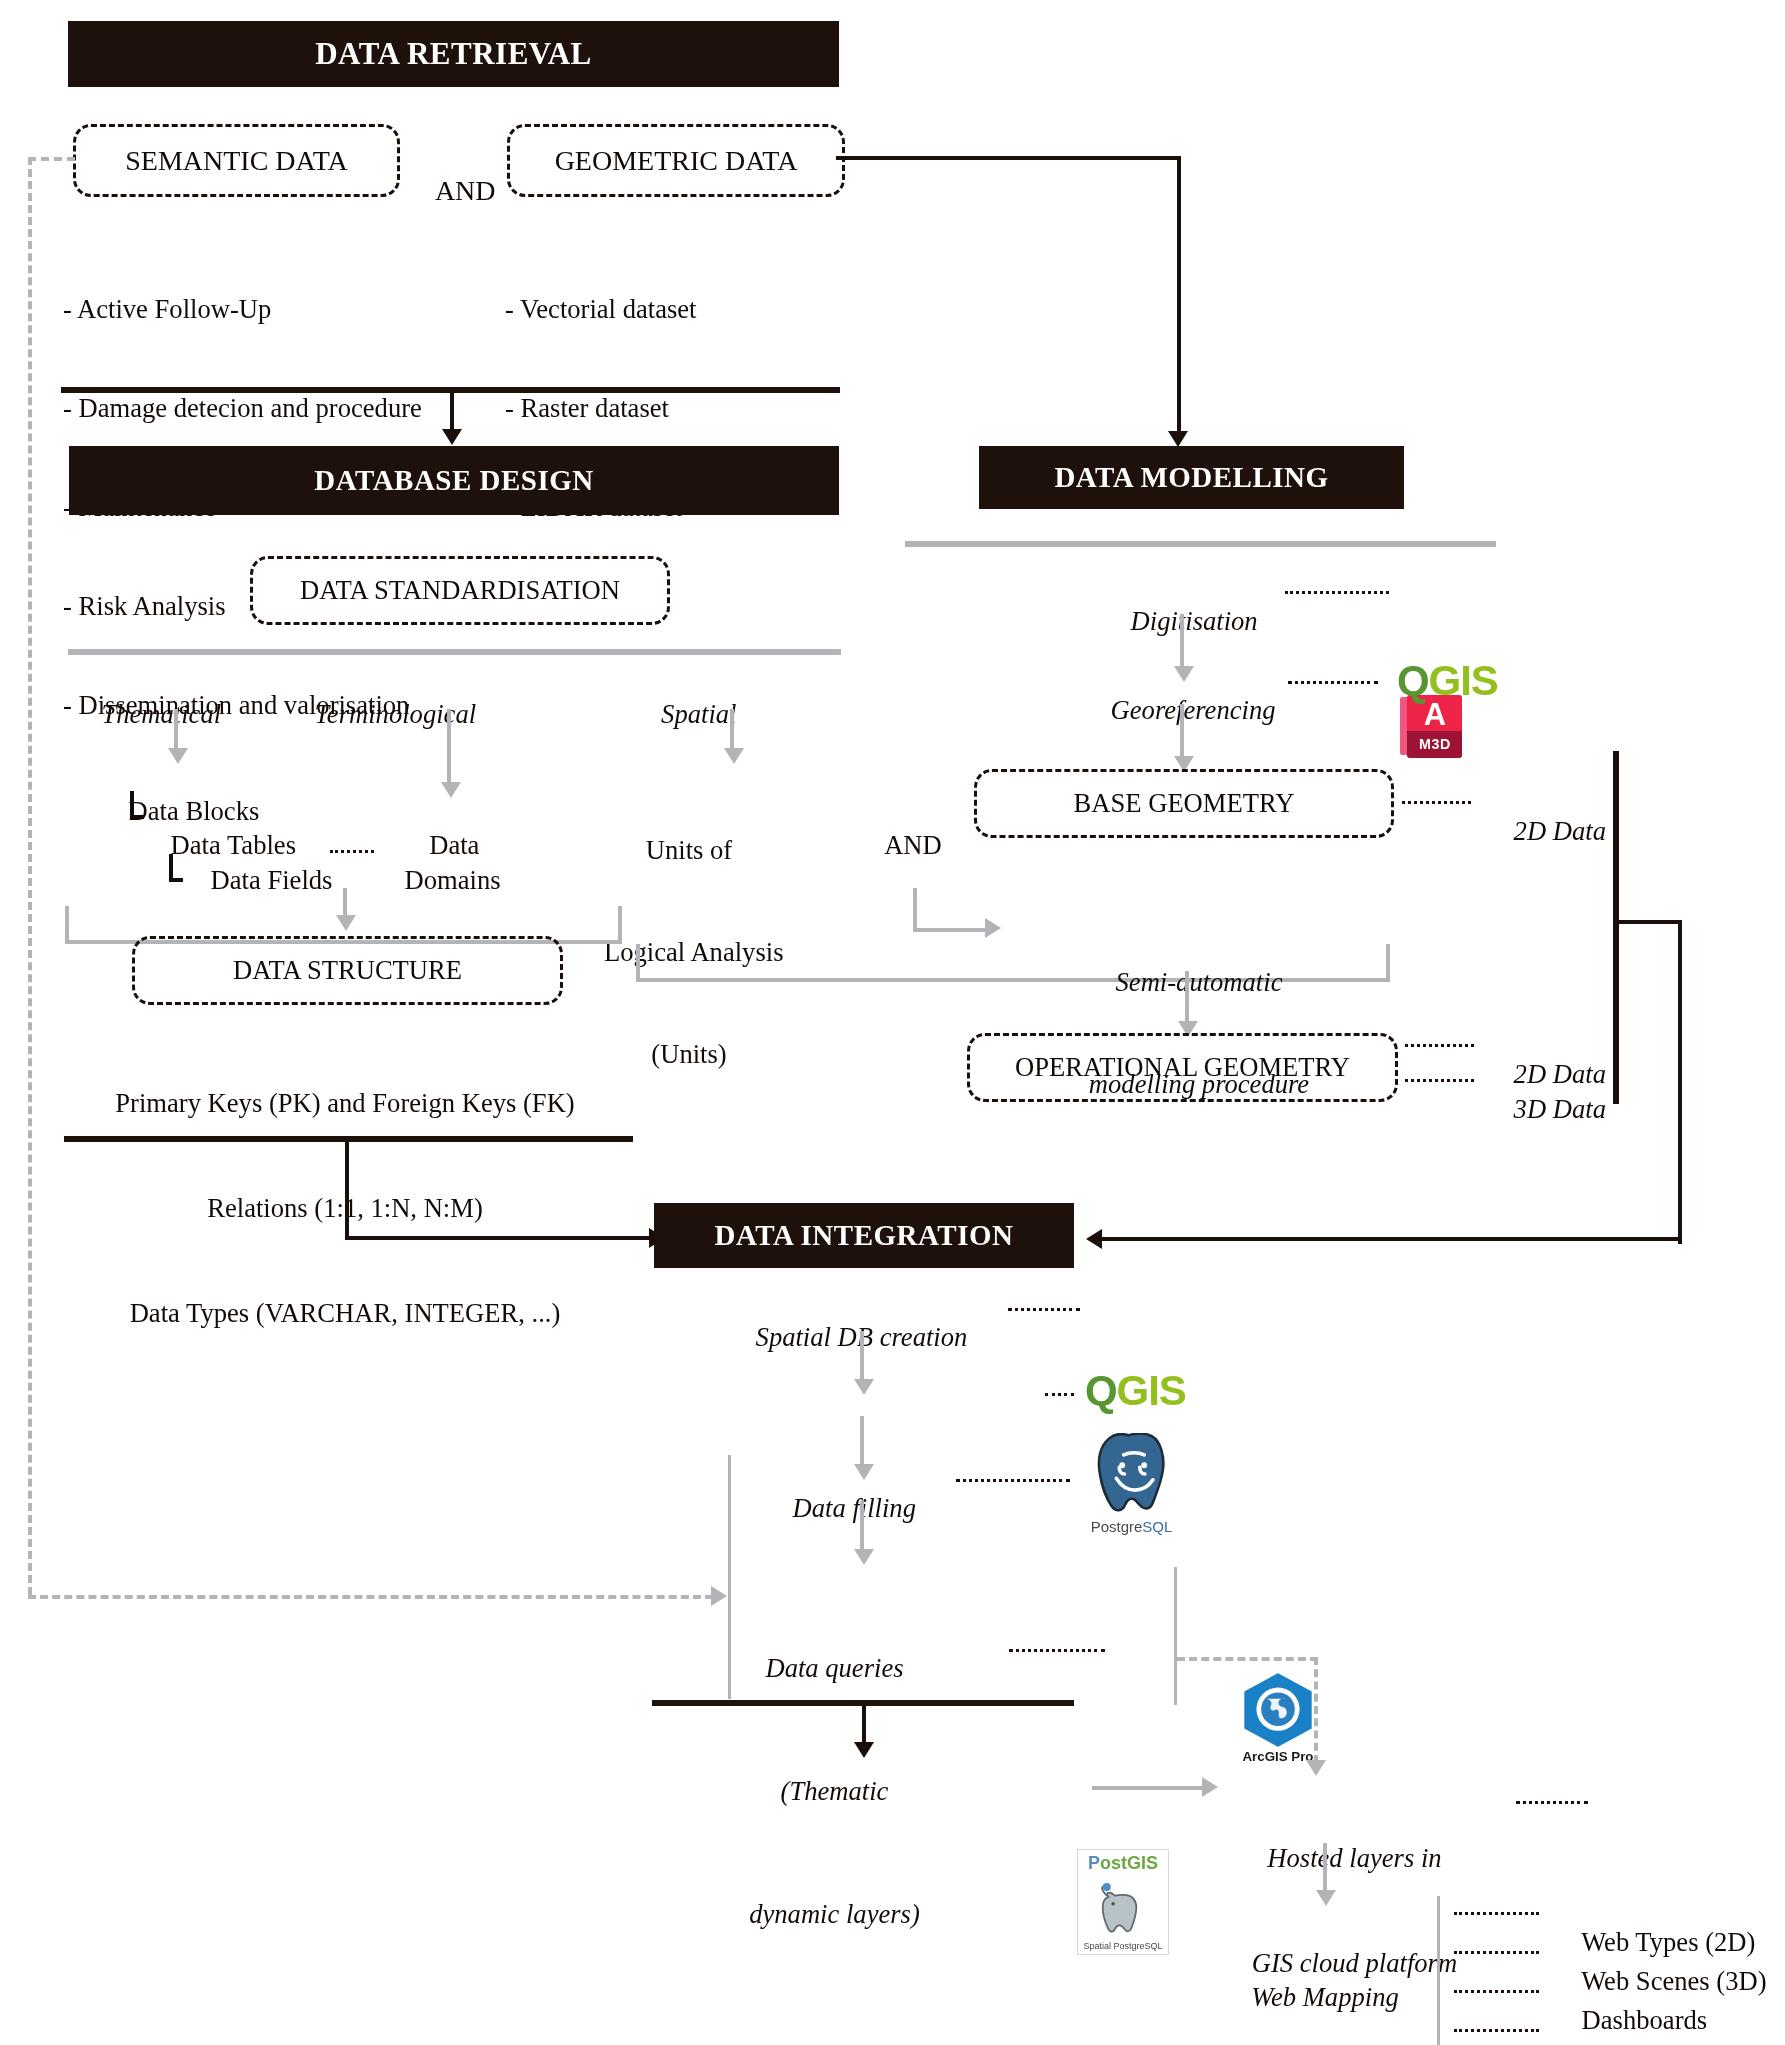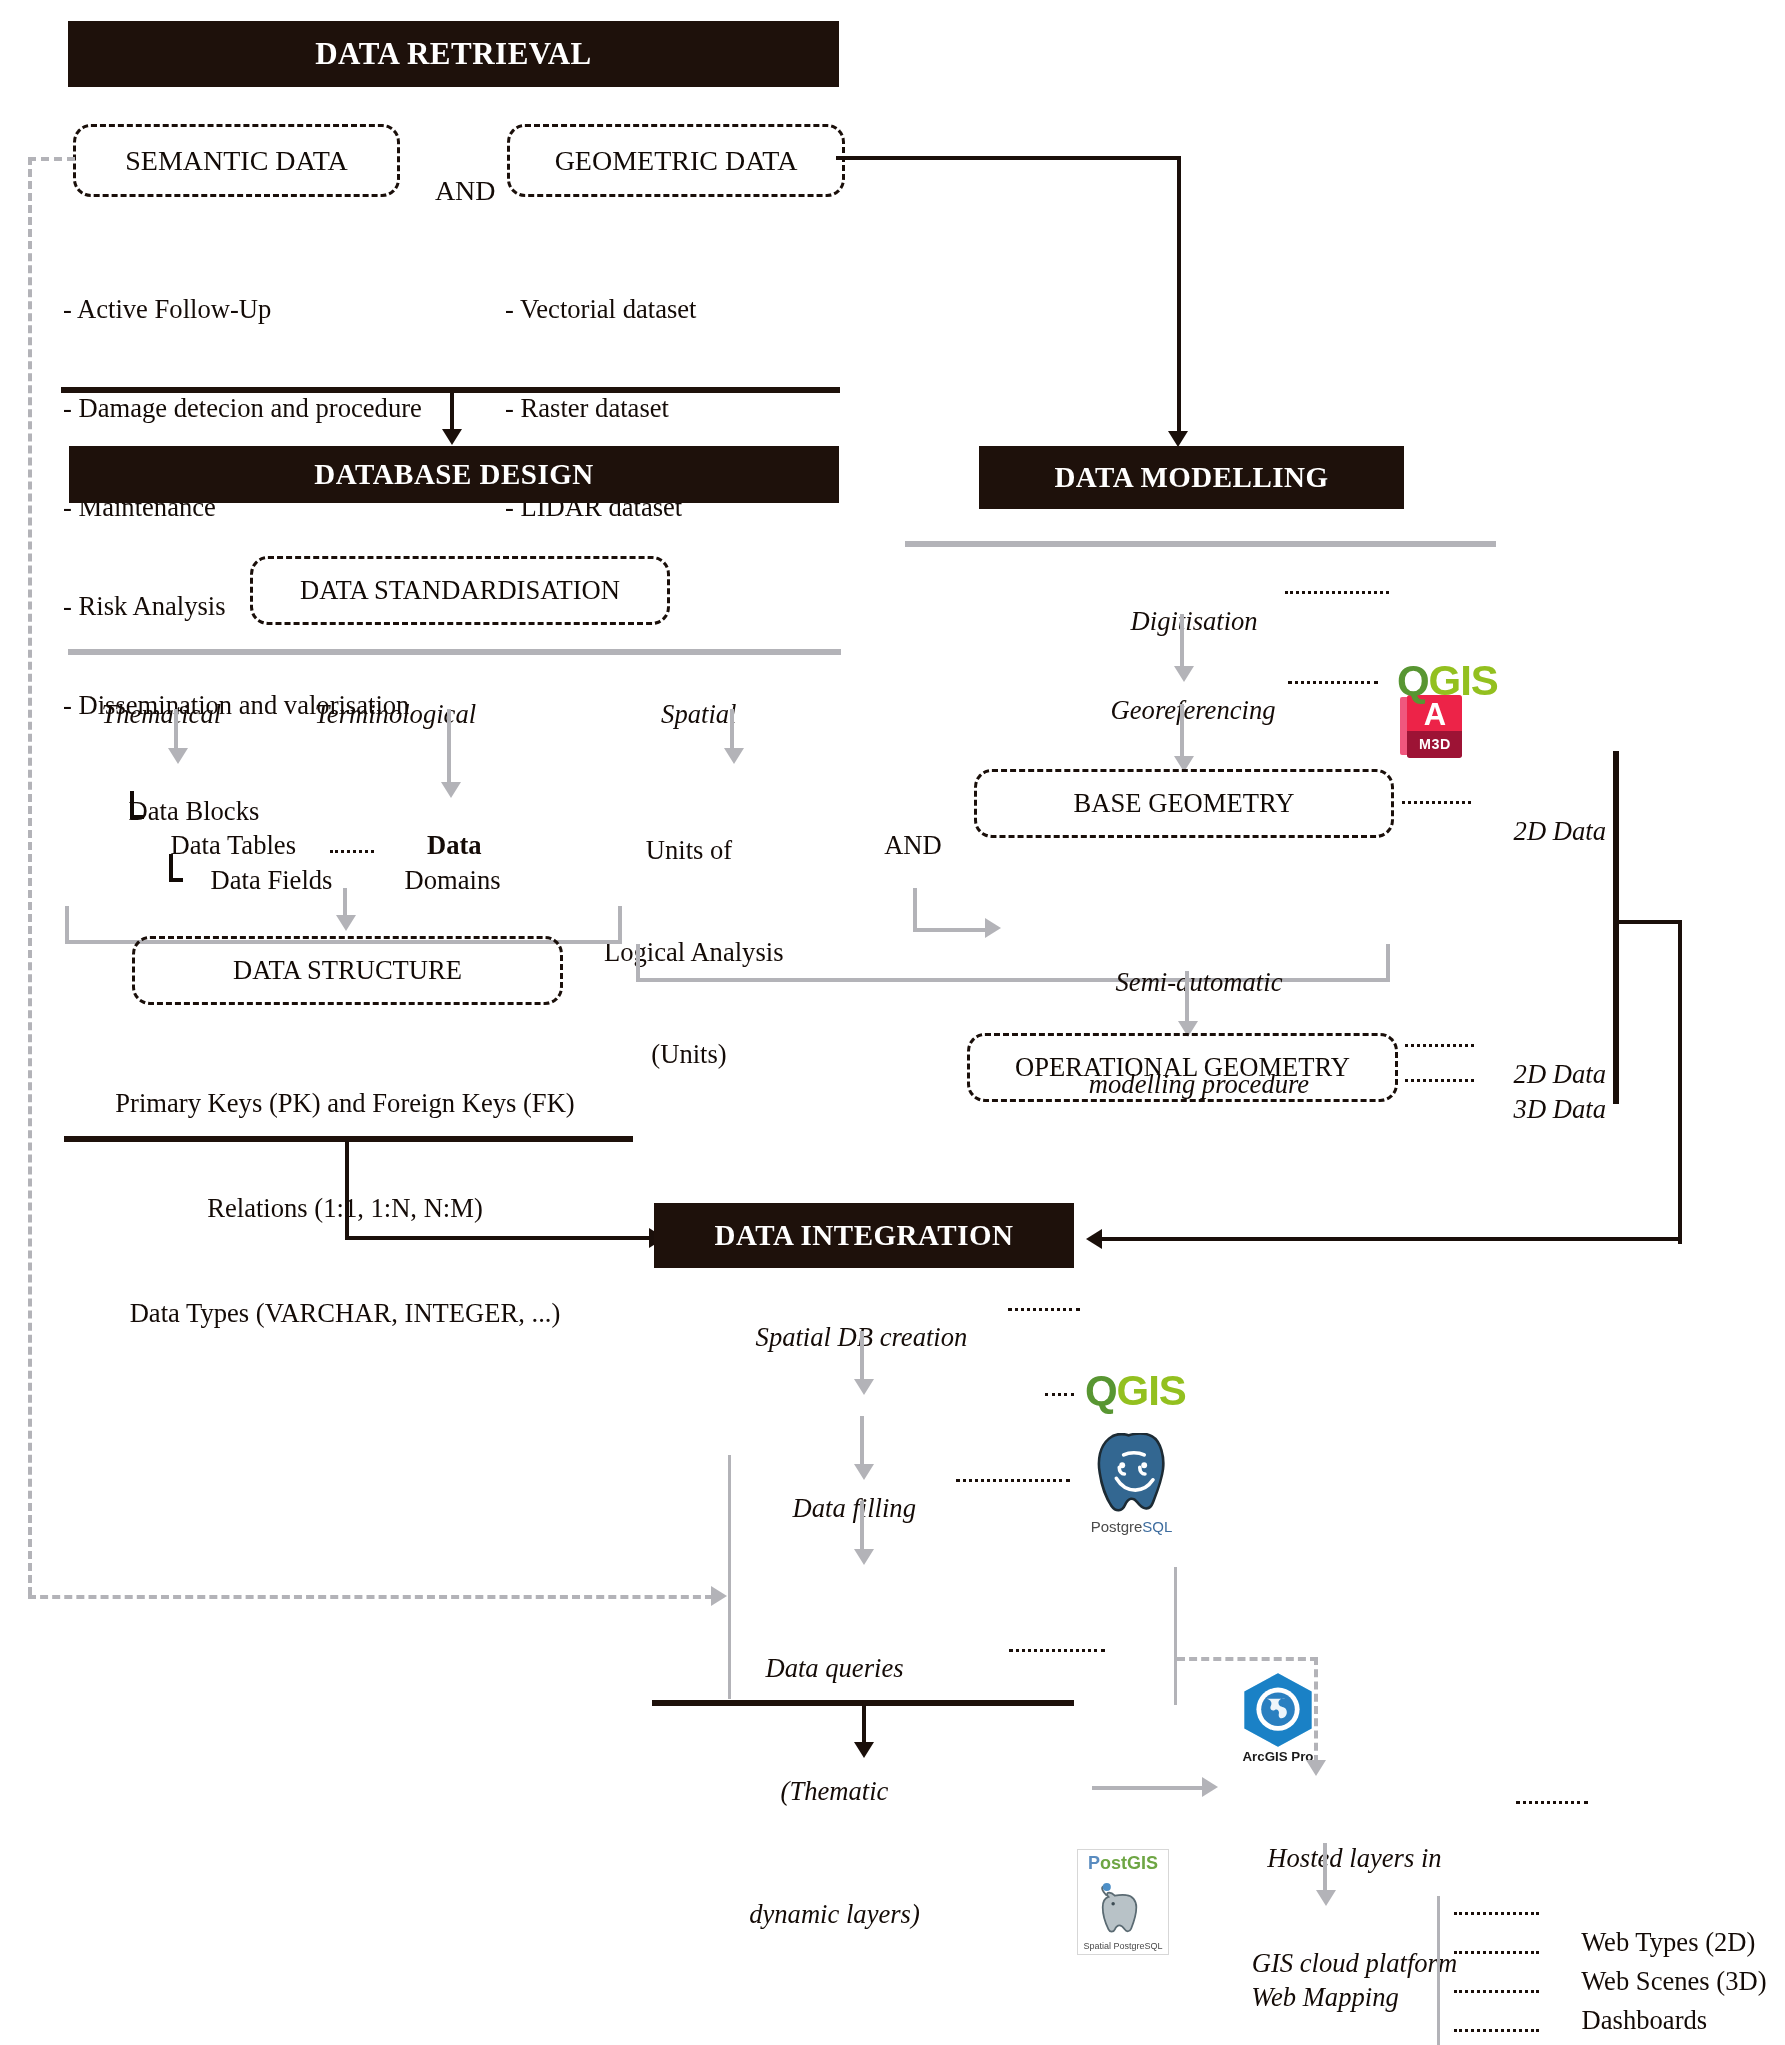--- a/index.html
+++ b/index.html
@@ -131,21 +131,21 @@
 
   <div class="abs barblack" style="left:61px;top:387px;width:779px;height:5.8px;"></div>
 
   <div class="abs vlineB" style="left:450px;top:393px;height:39px;"></div>
   <div class="abs arrD arrDblk" style="left:442px;top:429px;"></div>
 
   <div class="abs hlineB" style="left:836px;top:156px;width:345px;"></div>
   <div class="abs vlineB" style="left:1177px;top:156px;height:280px;"></div>
   <div class="abs arrD arrDblk" style="left:1168px;top:431px;"></div>
 
-  <div class="abs banner" style="left:69px;top:446px;width:770px;height:57px;font-size:29px;">
+  <div class="abs banner" style="left:69px;top:446px;width:770px;height:69px;font-size:29px;">
     <span>DATABASE DESIGN</span>
   </div>
 
   <div class="abs capsule" style="left:250px;top:556px;width:414px;height:63px;font-size:26.6px;">
     <span>DATA STANDARDISATION</span>
   </div>
 
   <div class="abs bargray" style="left:68px;top:649px;width:773px;height:6.4px;"></div>
 
   <div class="abs txt ital ctr" style="left:42px;top:668px;width:212px;font-size:26.6px;">
@@ -174,21 +174,21 @@
   <div class="abs txt" style="left:144px;top:799px;font-size:26.6px;">
     <span>Data Tables</span>
   </div>
   <div class="abs elbow" style="left:169px;top:826px;width:14px;height:28px;"></div>
   <div class="abs txt" style="left:184px;top:834px;font-size:26.6px;">
     <span>Data Fields</span>
   </div>
 
   <div class="abs dotlead" style="left:330px;top:850px;width:44px;"></div>
 
-  <div class="abs txt ctr" style="left:372px;top:799px;width:138px;font-size:26.6px;font-weight:bold;">
+  <div class="abs txt ctr" style="left:372px;top:799px;width:138px;font-size:26.6px;">
     <span>Data</span>
   </div>
   <div class="abs txt" style="left:378px;top:834px;font-size:26.6px;">
     <span>Domains</span>
   </div>
 
   <div class="abs txt ctr" style="left:604px;top:765px;width:170px;font-size:26.6px;line-height:34px;">
     <div>Units of</div>
     <div>Logical Analysis</div>
     <div>(Units)</div>

